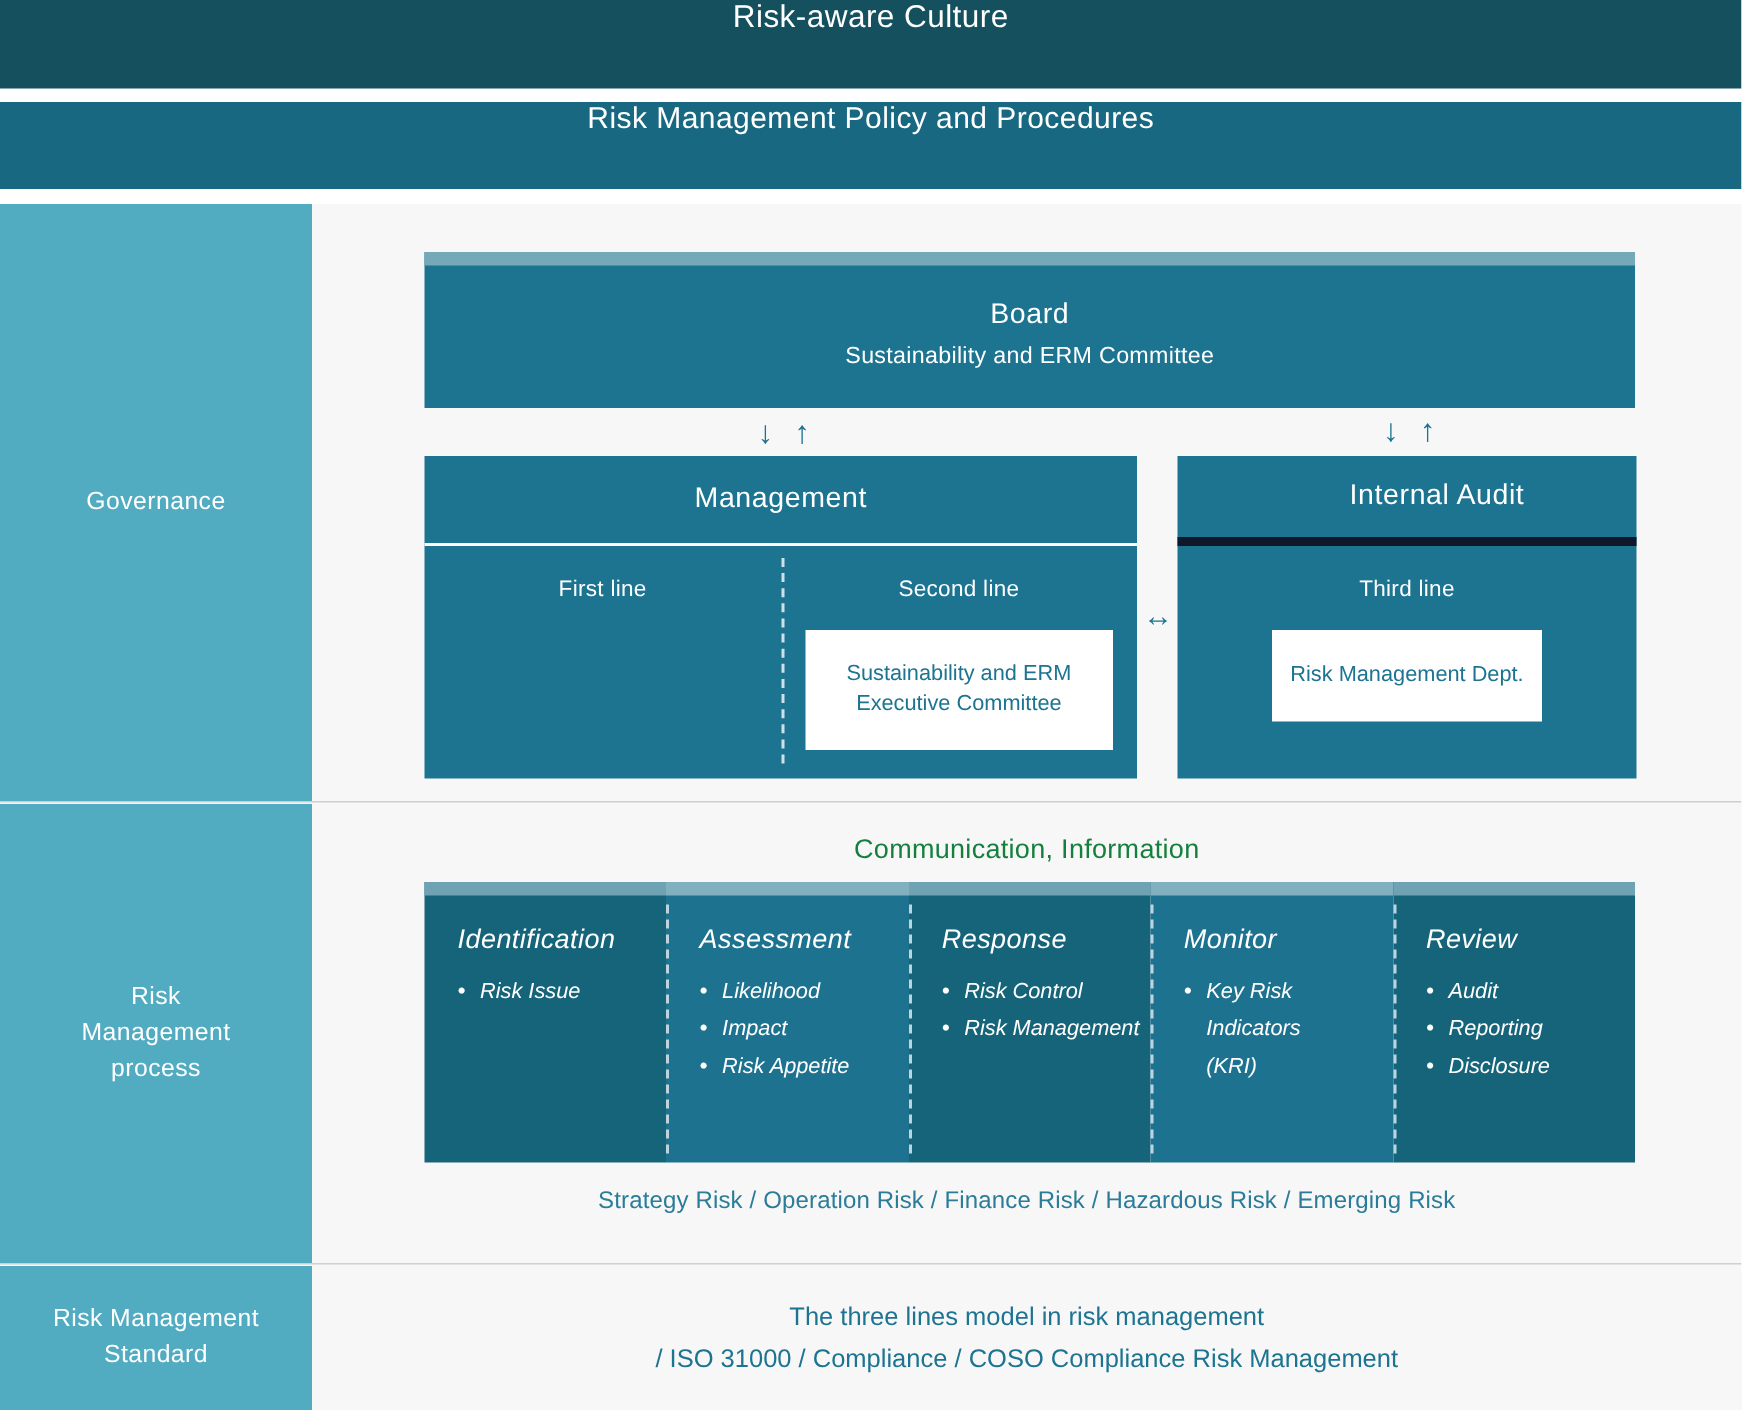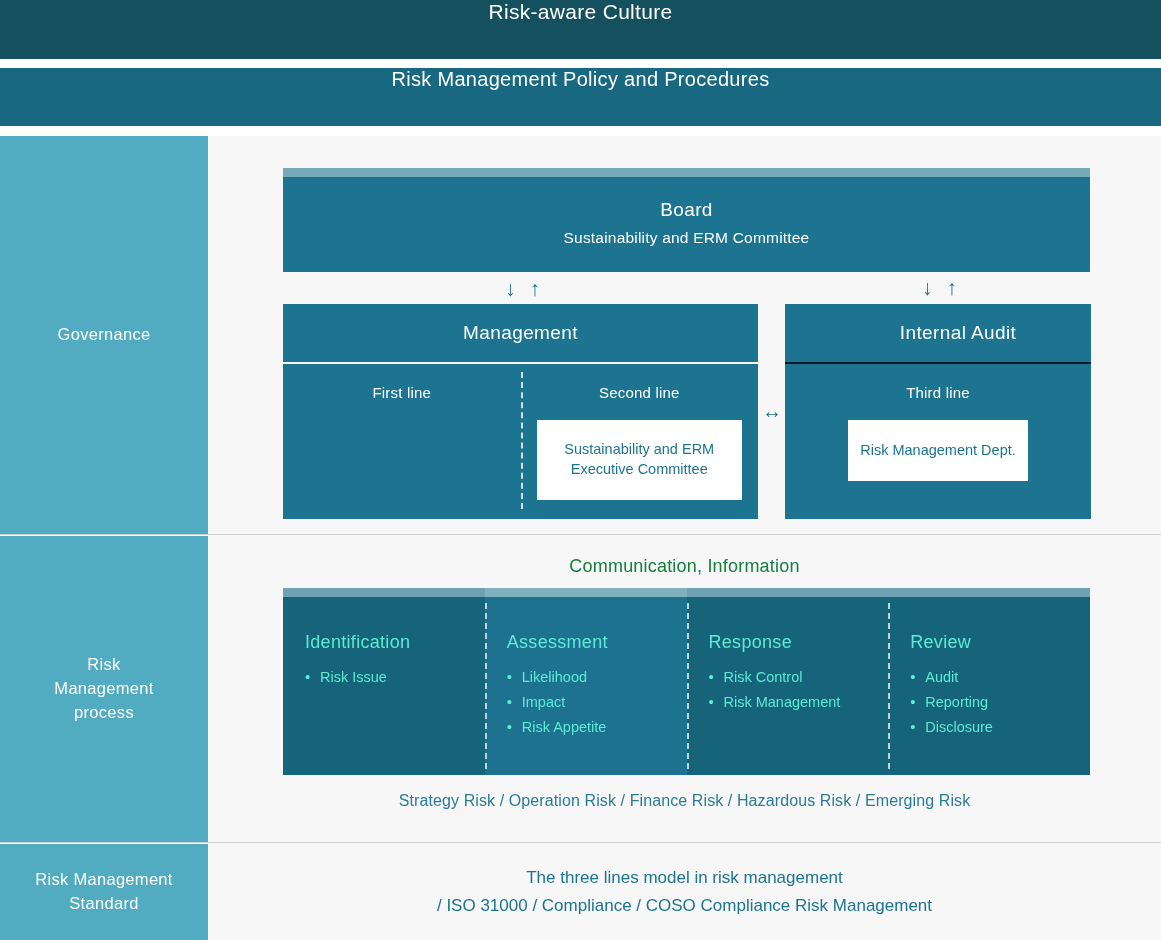--- a/index.html
+++ b/index.html
@@ -132,21 +132,21 @@
 
   .block-head {
     height: 60px;
     display: flex;
     align-items: center;
     justify-content: center;
     font-size: 19px;
     letter-spacing: .4px;
     border-bottom: 2px solid #ffffff;
   }
-  .audit-block .block-head { border-bottom: 2px solid #0f172a; padding-left: 40px; }
+  .audit-block .block-head { border-bottom: 6px solid #0f172a; padding-left: 40px; }
 
   .block-cols {
     display: flex;
     height: 153px;
     position: relative;
   }
   .block-col {
     flex: 1;
     display: flex;
     flex-direction: column;
@@ -205,23 +205,24 @@
     position: absolute;
     left: 75px;
     top: 52px;
     width: 807px;
     height: 187px;
     display: flex;
   }
   .proc-col {
     flex: 1;
     position: relative;
-    color: #5eead4;
-    padding: 35px 0 0 22px;
+    color: #ffffff;
+    padding: 19px 0 0 22px;
     border-top: 9px solid;
+    font-style: italic;
   }
   .proc-col.shade-a { background: #16647a; border-top-color: #6fa2b2; }
   .proc-col.shade-b { background: #1d7290; border-top-color: #81b0be; }
   .proc-col + .proc-col::before {
     content: "";
     position: absolute;
     left: 0; top: 6px; bottom: 6px;
     border-left: 2px dashed #bcd4dd;
   }
   .proc-title {
@@ -371,20 +372,26 @@
             <li>Risk Appetite</li>
           </ul>
         </div>
         <div class="proc-col shade-a">
           <div class="proc-title">Response</div>
           <ul class="proc-list">
             <li>Risk Control</li>
             <li>Risk Management</li>
           </ul>
         </div>
+        <div class="proc-col shade-b">
+          <div class="proc-title">Monitor</div>
+          <ul class="proc-list">
+            <li style="padding-right:26px">Key Risk Indicators (KRI)</li>
+          </ul>
+        </div>
         <div class="proc-col shade-a">
           <div class="proc-title">Review</div>
           <ul class="proc-list">
             <li>Audit</li>
             <li>Reporting</li>
             <li>Disclosure</li>
           </ul>
         </div>
       </div>
 

